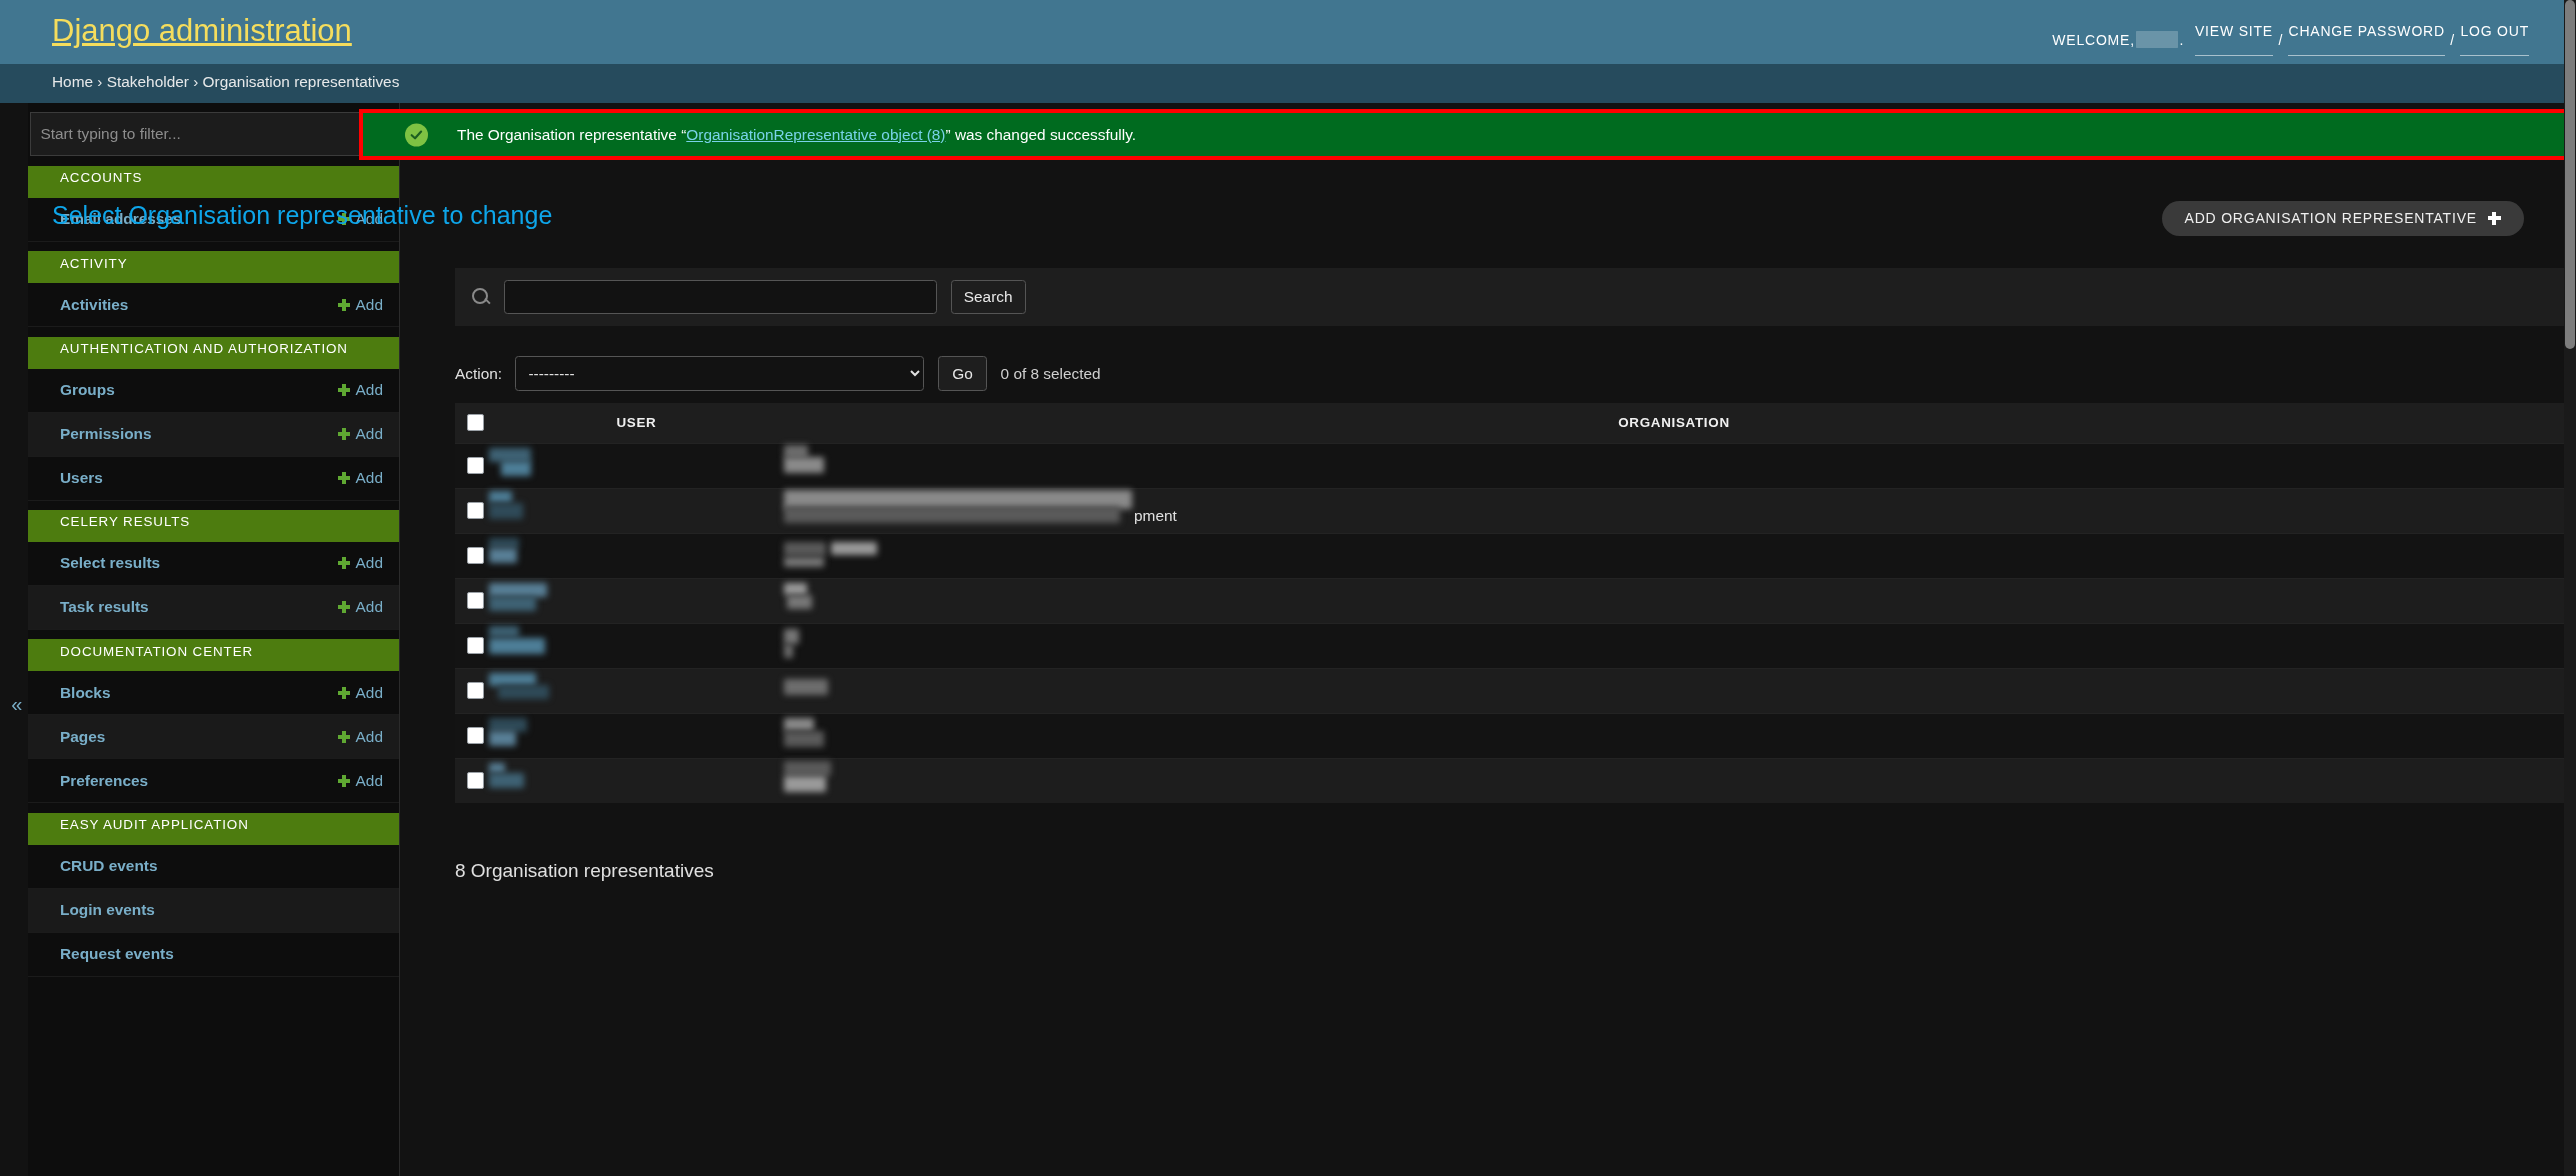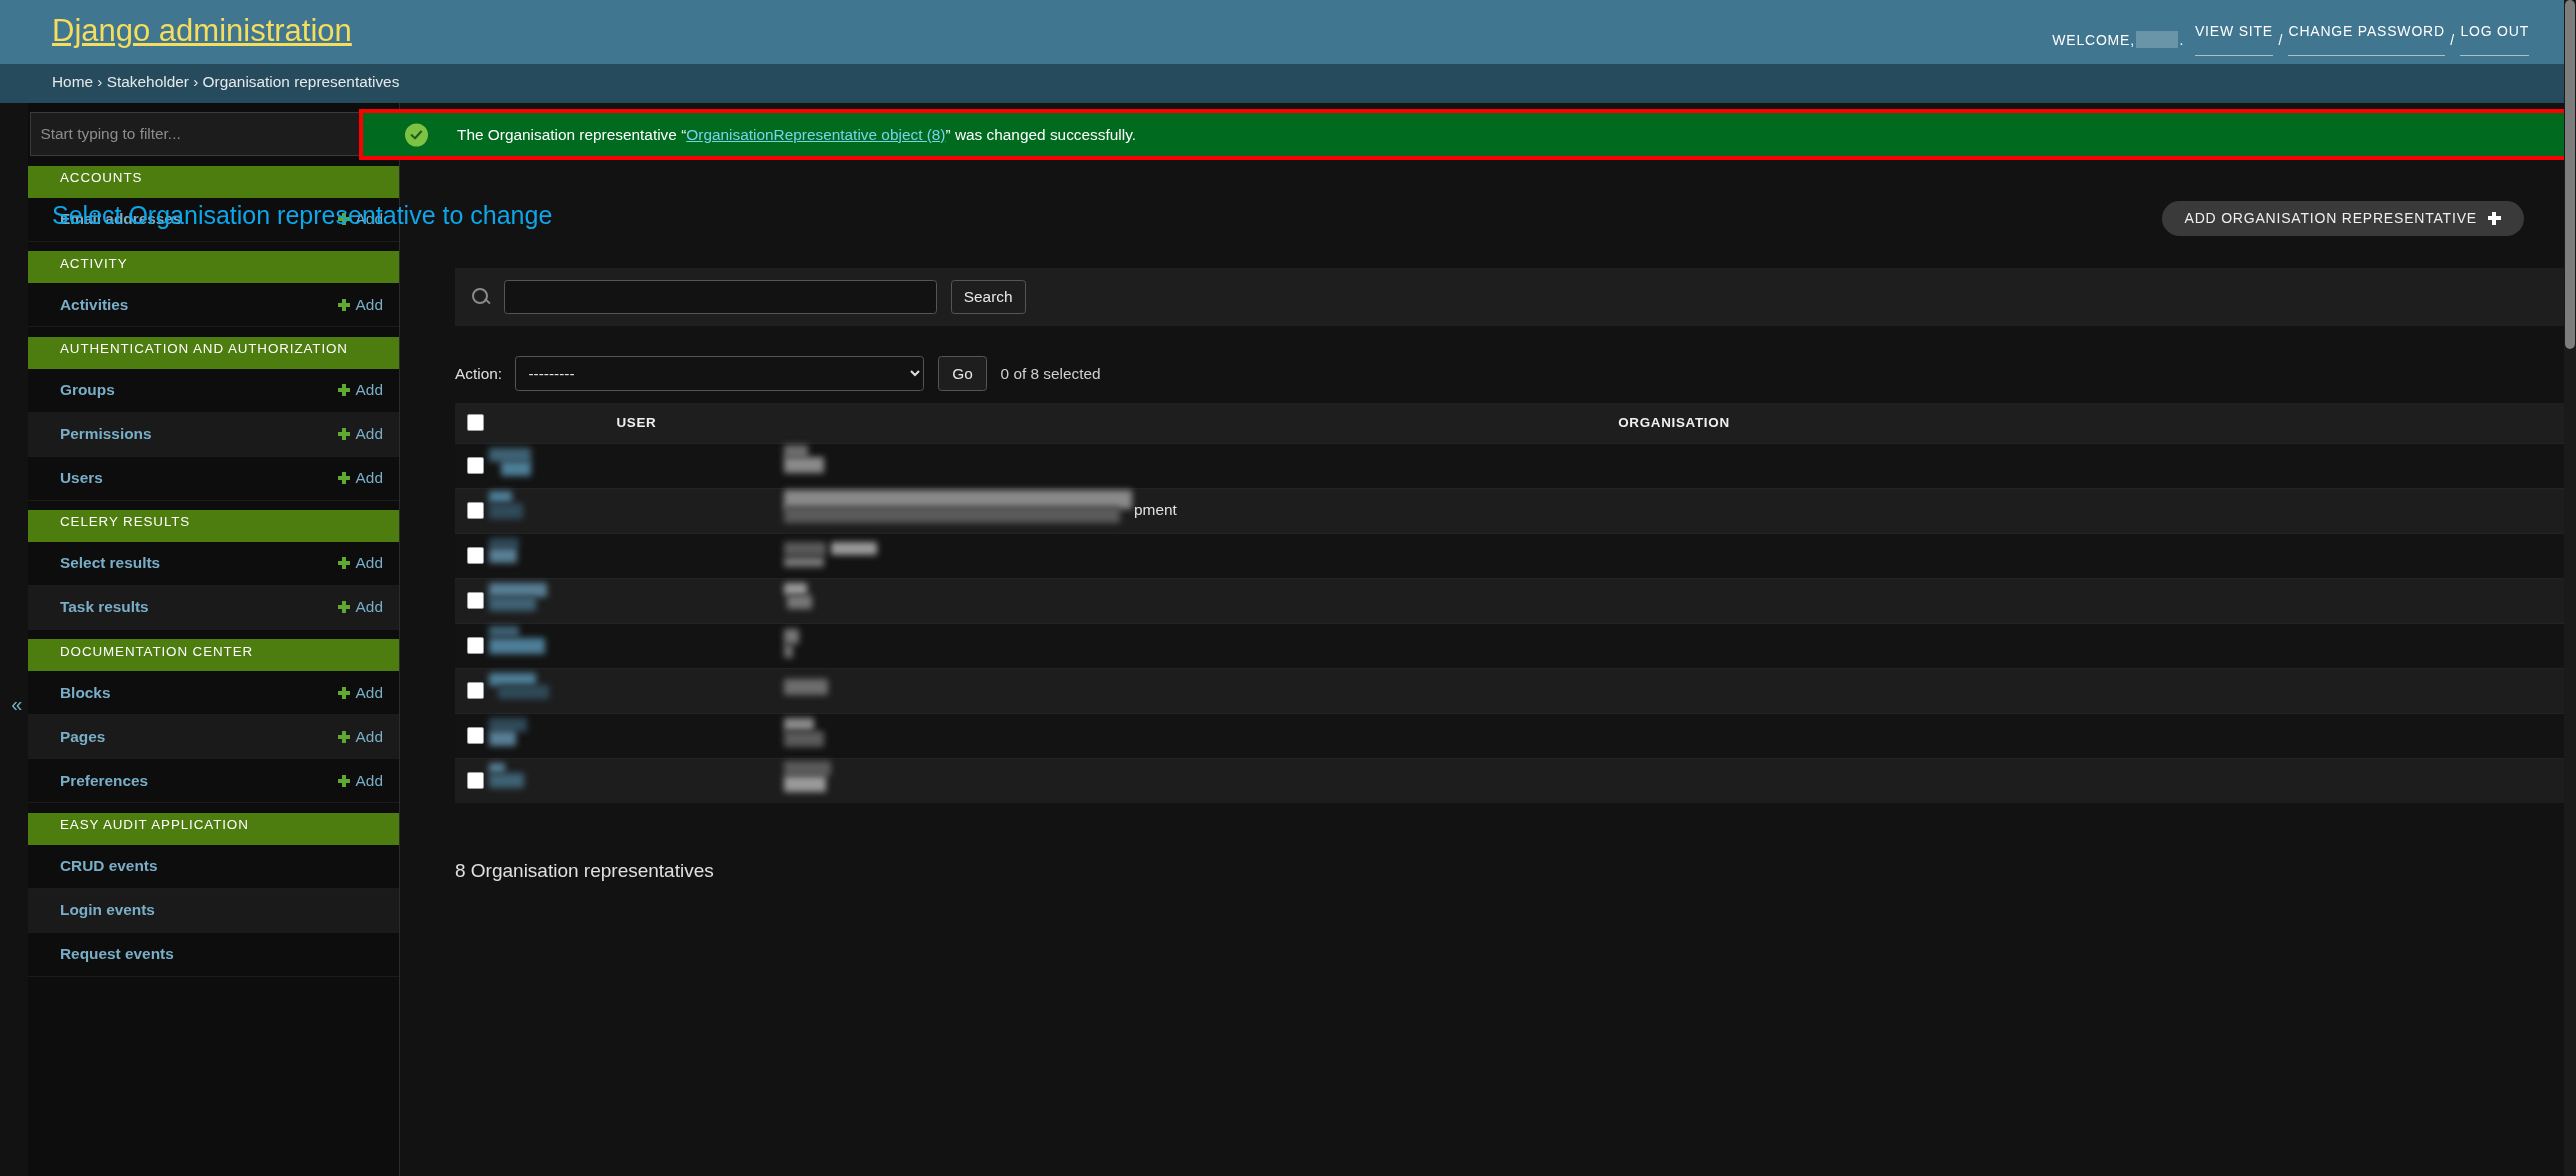--- a/index.html
+++ b/index.html
@@ -449,21 +449,21 @@
         <td class="col-user">
           <div class="redact-cell">
             <div class="blur" style="left: 0px; top: 2.7px; width: 23px; height: 12px; background: rgb(77, 126, 151);"></div>
             <div class="blur" style="left: 0px; top: 14.8px; width: 34px; height: 16px; background: rgb(47, 74, 88);"></div>
           </div>
         </td>
         <td>
           <div class="redact-cell">
             <div class="blur" style="left: 0px; top: 1.3px; width: 348px; height: 19px; background: rgb(138, 138, 138);"></div>
             <div class="blur" style="left: 0px; top: 17.4px; width: 336px; height: 17.4px; background: rgb(90, 90, 90);"></div>
-            <span class="tail-text" style="left: 350px;">pment</span>
+            <span class="tail-text" style="left: 350px; margin-top: 6px;">pment</span>
           </div>
         </td>
       </tr>
       <tr class="row1">
         <td class="col-check">
           <span class="chk"></span>
         </td>
         <td class="col-user">
           <div class="redact-cell">
             <div class="blur" style="left: 0px; top: 4px; width: 29.5px; height: 10.7px; background: rgb(47, 74, 88);"></div>

